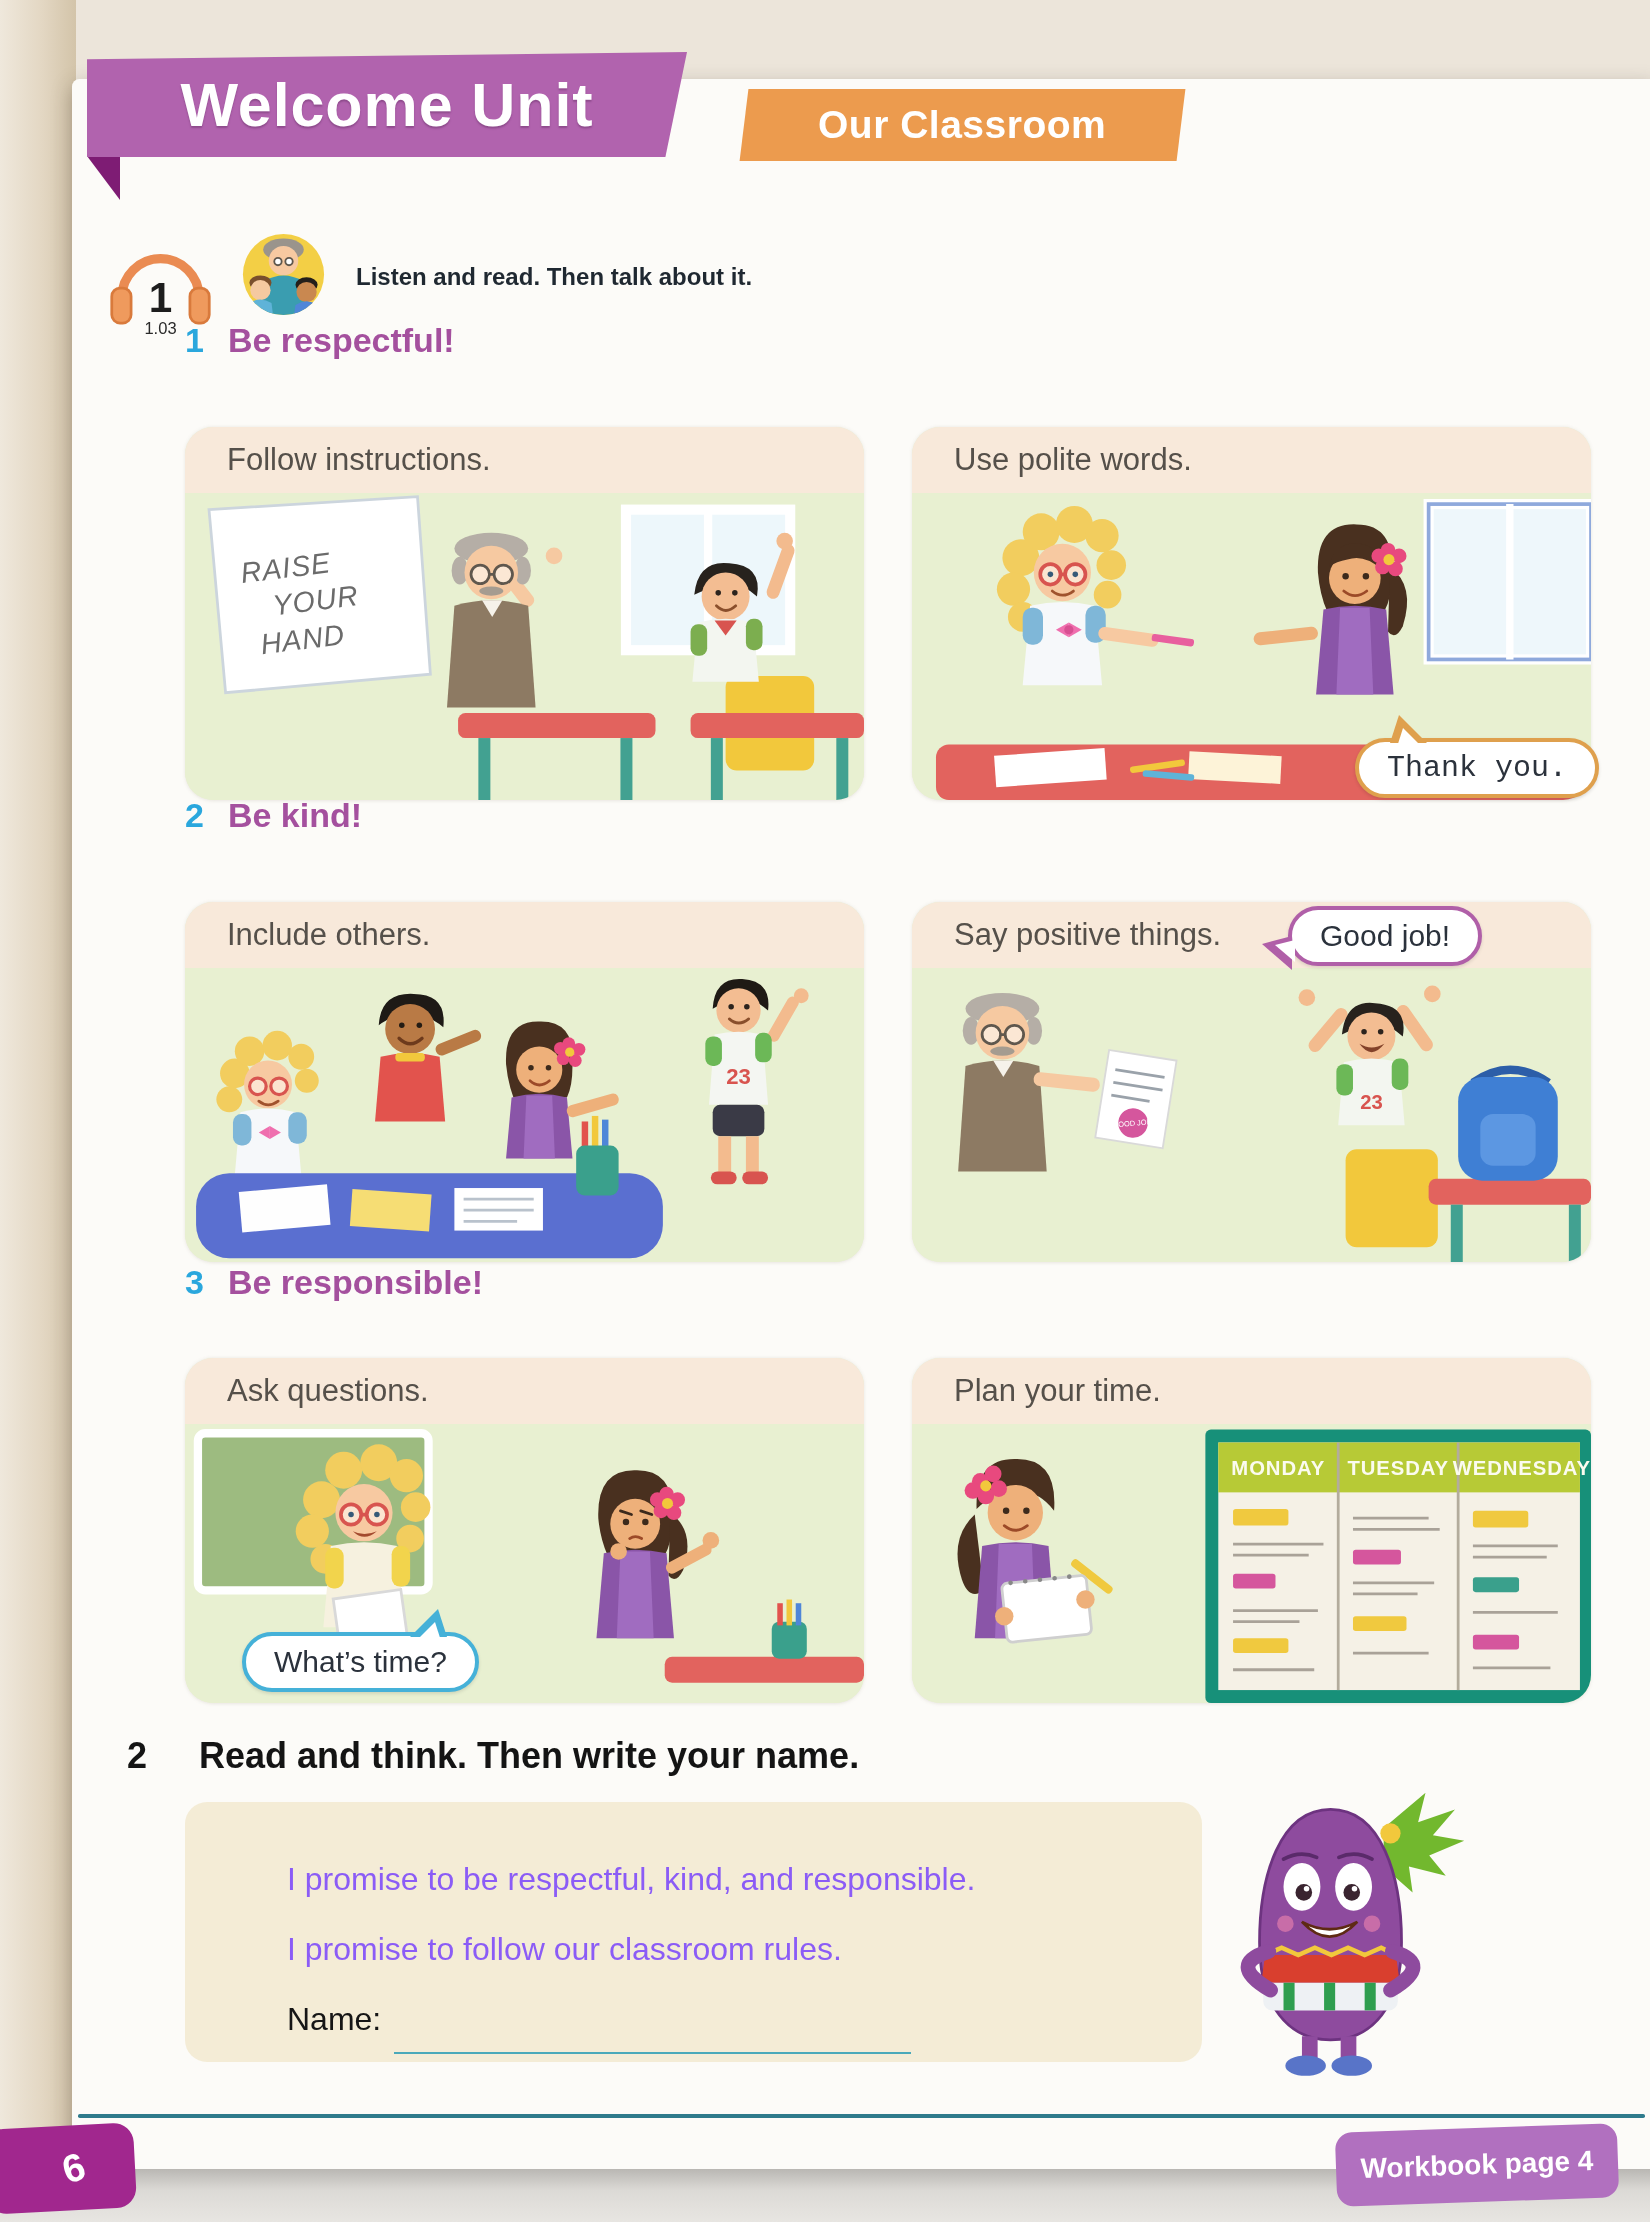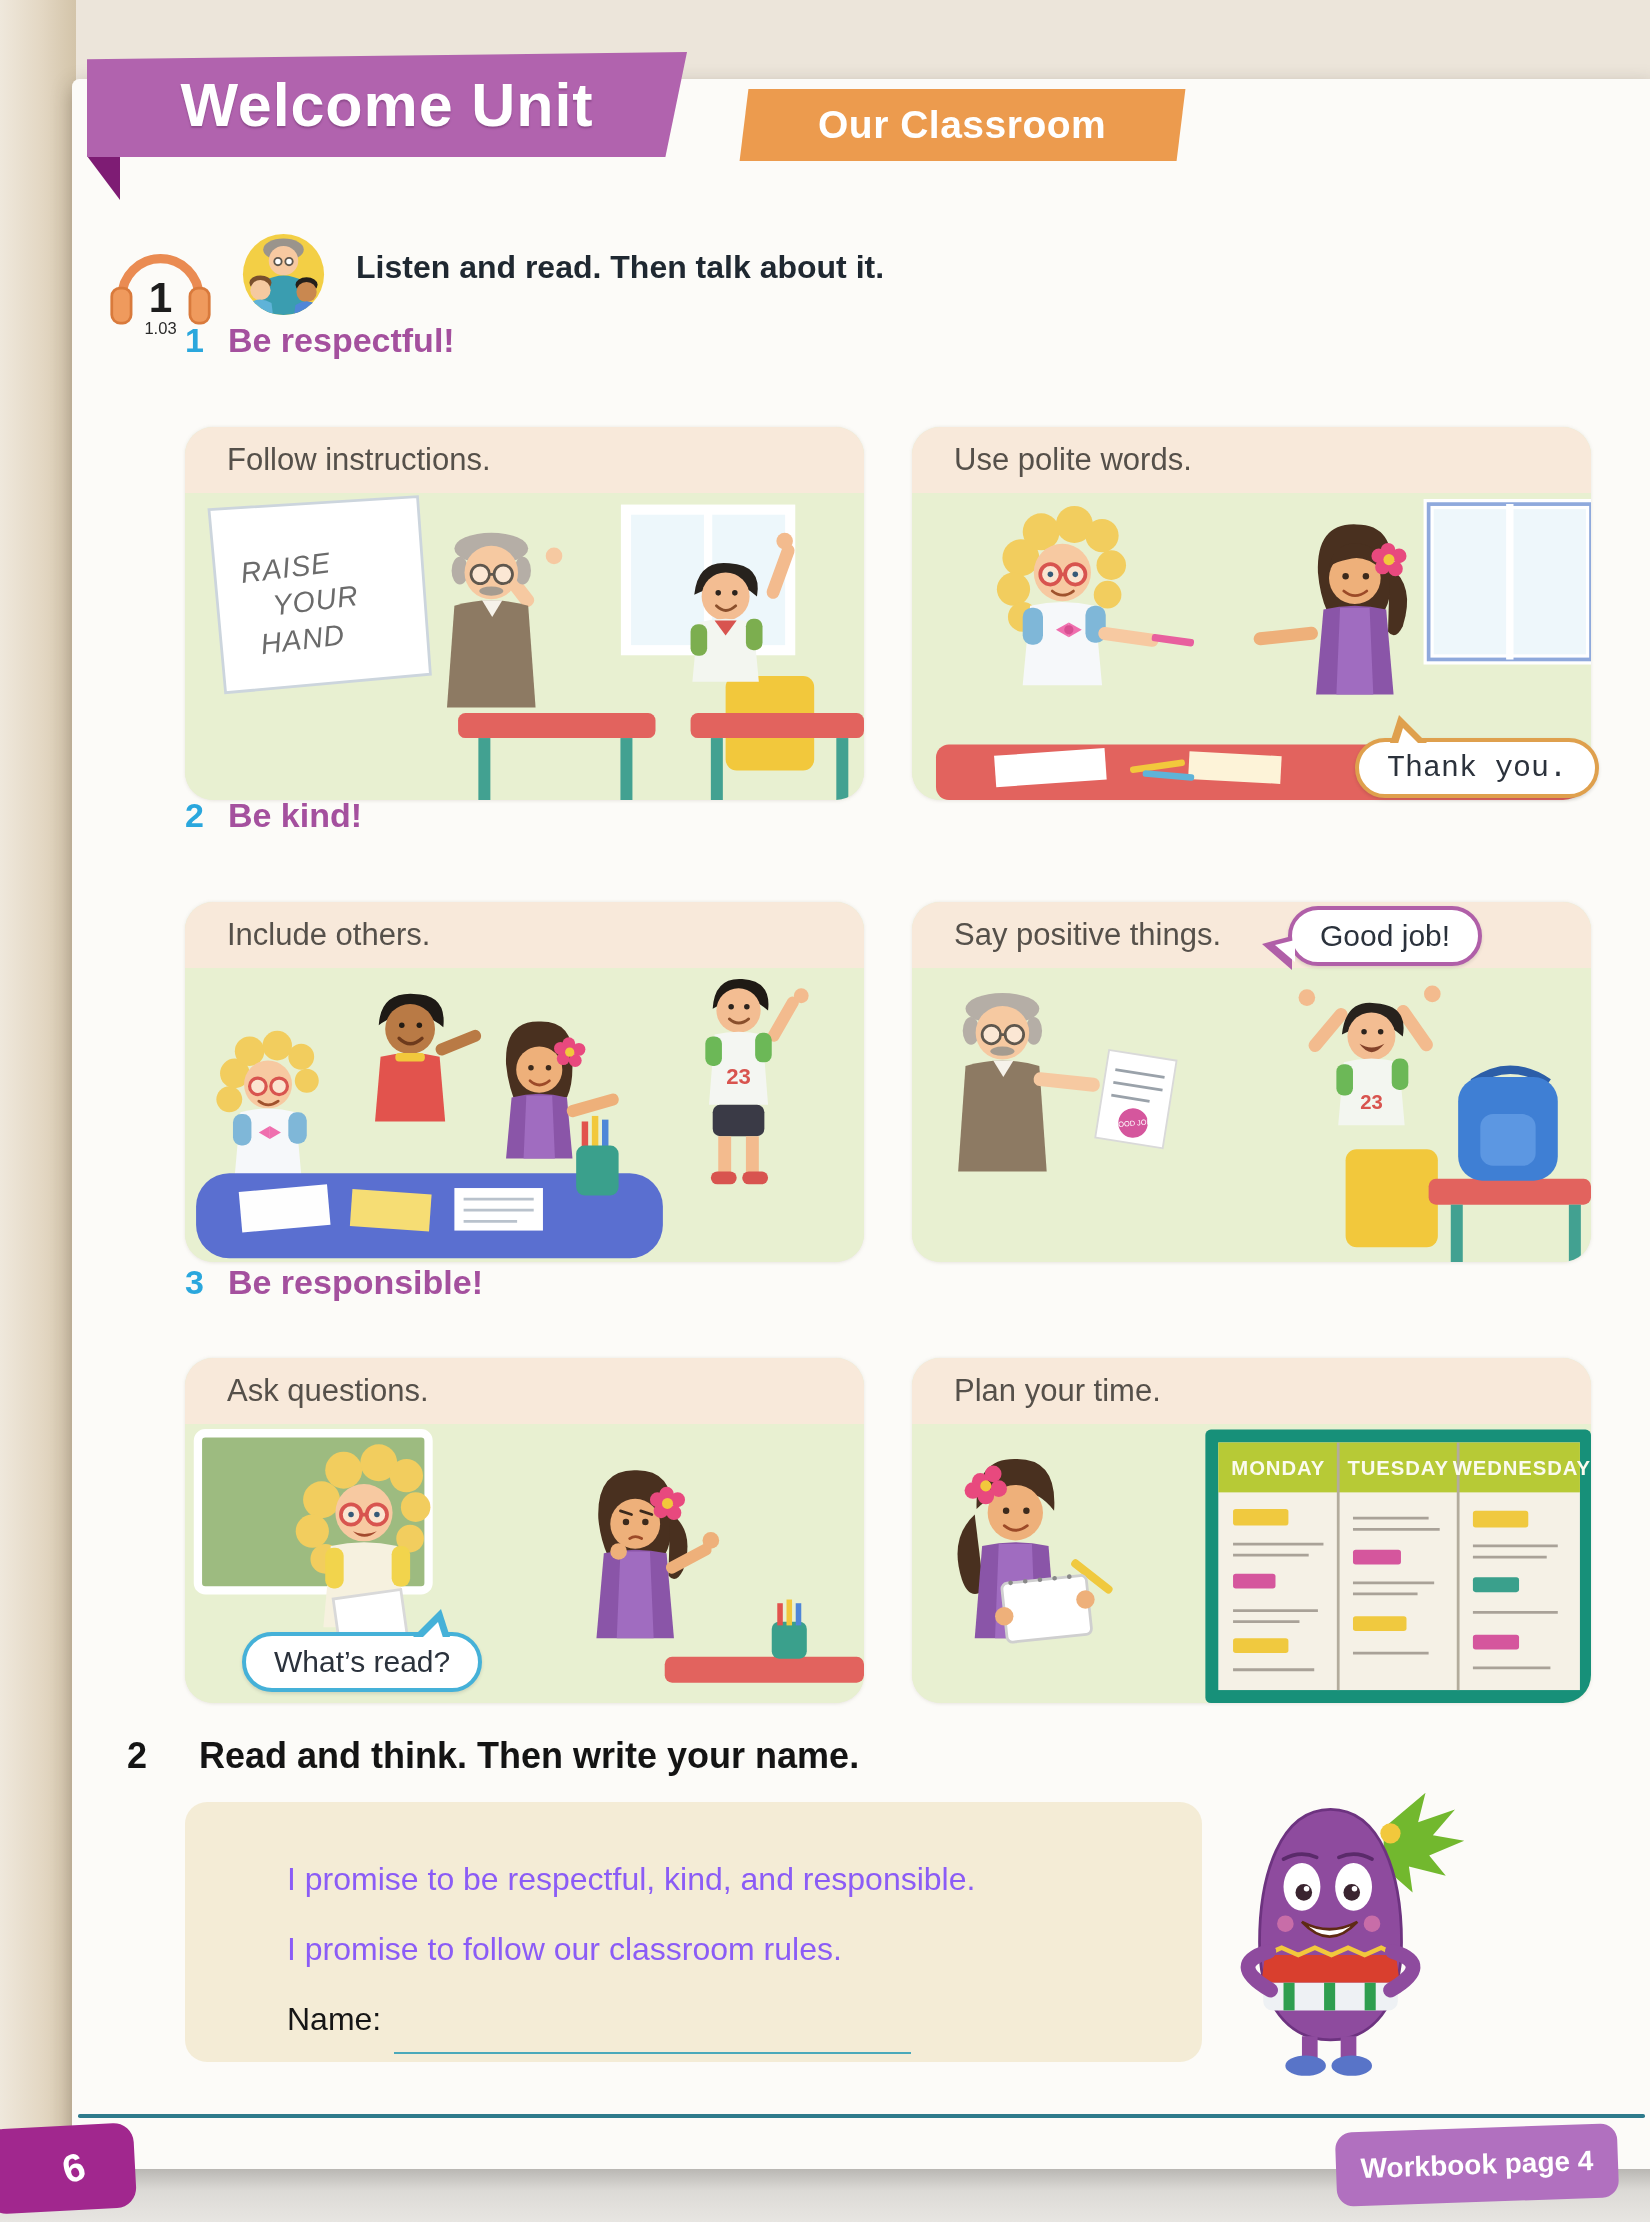--- a/index.html
+++ b/index.html
@@ -22,21 +22,21 @@
     text-shadow:0 1.8px 1.8px rgba(90,40,90,.4);}
   .banner-fold{position:absolute;left:87px;top:156px;width:33px;height:44px;
     background:#7e1c74;clip-path:polygon(0 0,100% 0,100% 100%);z-index:19;}
   .banner-topic{position:absolute;left:744px;top:89px;width:437px;height:72px;
     background:#ec9b4e;transform:skewX(-7deg);display:flex;align-items:center;justify-content:center;z-index:21;}
   .banner-topic span{transform:skewX(7deg);color:#fff;font-size:39px;font-weight:700;letter-spacing:0.5px;}
 
   
   .audio-icon{position:absolute;left:109px;top:227px;width:103px;height:113px;z-index:5;}
   .kids-icon{position:absolute;left:242px;top:233px;width:83px;height:83px;z-index:5;}
-  .instruction1{position:absolute;left:356px;top:249px;font-size:32px;font-weight:700;color:#1f2831;}
+  .instruction1{position:absolute;left:356px;top:263px;font-size:24px;font-weight:700;color:#1f2831;}
 
   .section-heading{position:absolute;left:185px;display:flex;gap:24px;align-items:baseline;}
   .section-heading .num{color:#2aa7dd;font-size:34px;font-weight:700;}
   .section-heading .ttl{color:#a4509e;font-size:34px;font-weight:700;}
 
   
   .panel{position:absolute;width:679px;border-radius:28px;background:#e7efcf;overflow:hidden;
     box-shadow:0 0.9px 3.7px rgba(120,110,90,.15);margin-top:36px;}
   .panel-header{height:66px;background:#f8e9da;display:flex;align-items:center;padding-left:42px;
     font-size:31px;color:#55504a;}
@@ -534,21 +534,21 @@
           <path d="M26,84 Q60,76 94,84 L102,176 L18,176 Z" fill="#8a55a8"></path>
           <path d="M44,82 L76,82 L80,176 L40,176 Z" fill="#a06cc0"></path>
           <rect x="94" y="96" width="54" height="13" rx="6" fill="#eeb07a" transform="rotate(-28 94 102)"></rect>
           <circle cx="142" cy="70" r="9" fill="#eeb07a"></circle>
           <circle cx="42" cy="82" r="9" fill="#eeb07a"></circle>
         </g>
       </svg>
     </div>
   </section>
 
-  <div class="bubble" id="bubble-whatsthis">What’s read?</div>
+  <div class="bubble" id="bubble-whatsthis">What’s time?</div>
 
   <div class="activity2-heading">
     <span class="num">2</span>
     <span class="txt">Read and think. Then write your name.</span>
   </div>
 
   <div class="promise-box">
     <div class="promise-line">I promise to be respectful, kind, and responsible.</div>
     <div class="promise-line">I promise to follow our classroom rules.</div>
     <div class="name-row">

